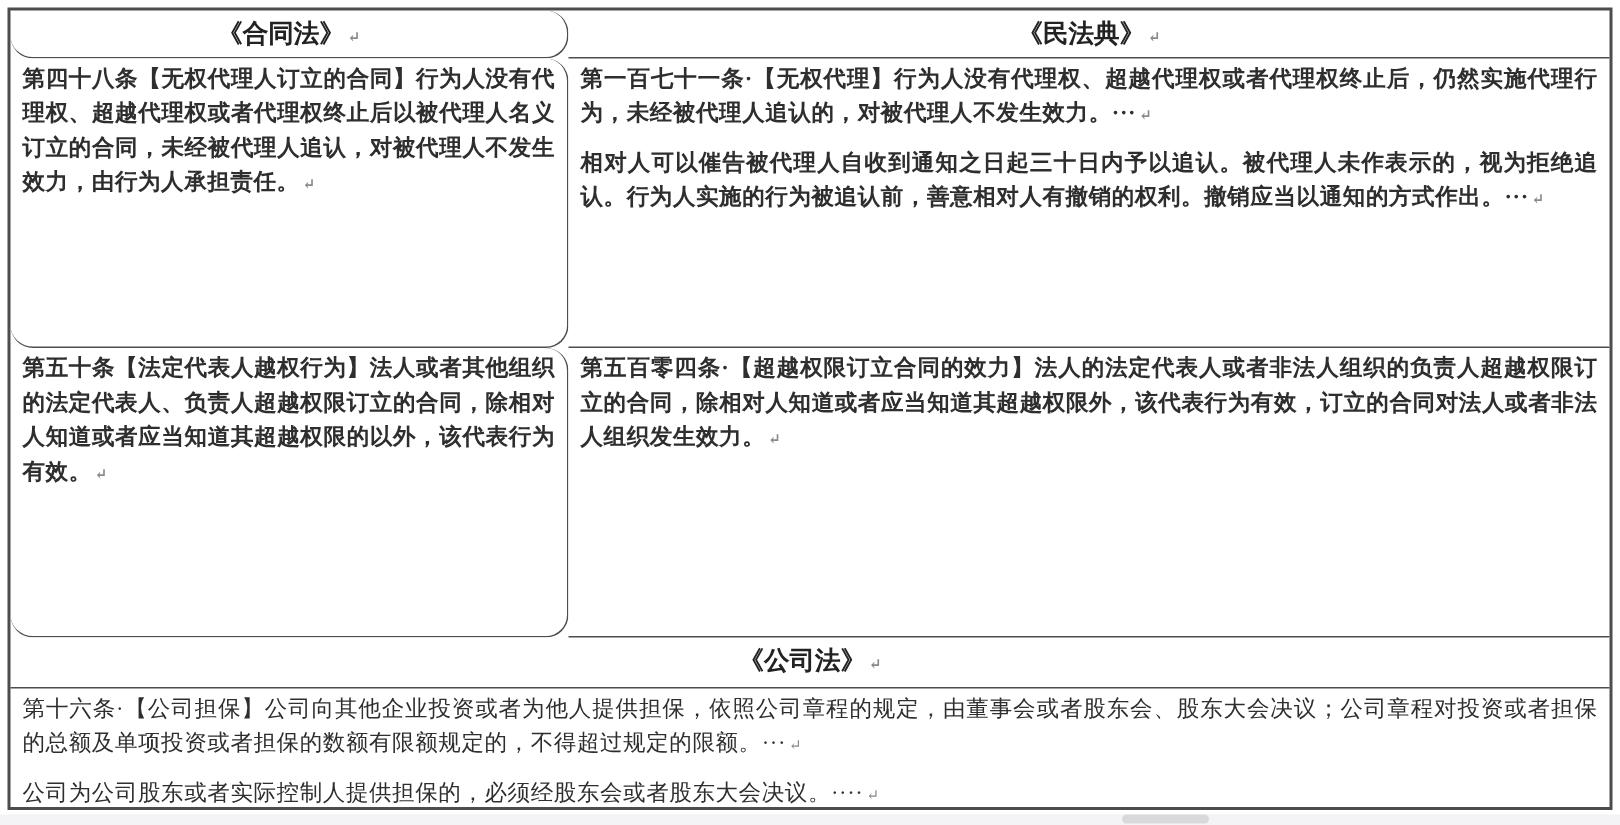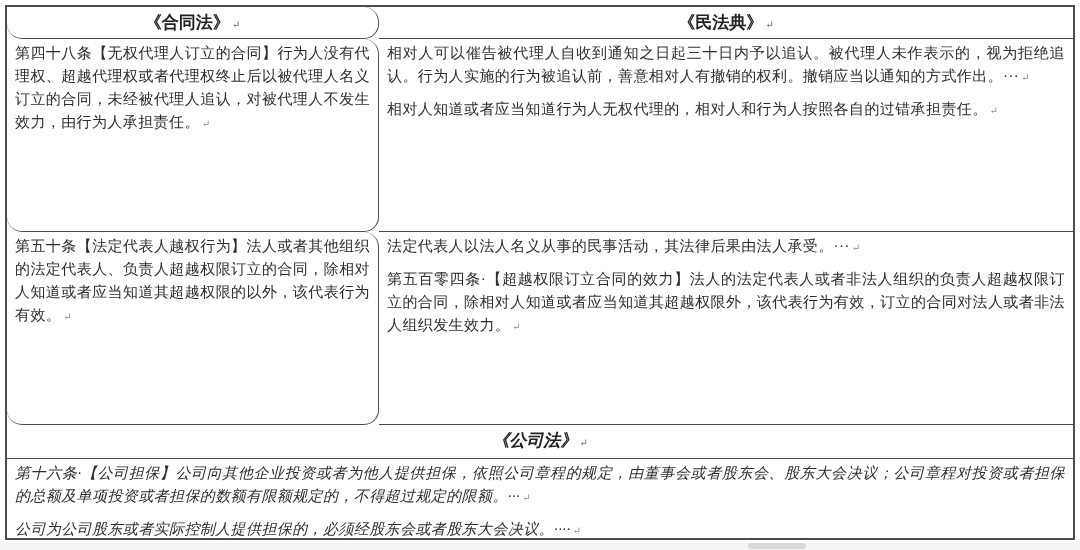--- a/index.html
+++ b/index.html
@@ -30,22 +30,22 @@
     grid-template-rows: 32px 193px 193px 34px 1fr;
     background: #ffffff;
   }
   .cell {
     box-sizing: border-box;
     padding: 3px 8px 2px 8px;
     overflow: hidden;
     color: #2e2e2e;
   }
   .b-right  { border-right: 1px solid #4d4d4d; border-radius: 15px; }
-  .b-bottom { border-bottom: 1px solid #4d4d4d; }
-  .span2 { grid-column: 1 / 3; font-style: italic; }
+  .b-bottom { border-bottom: 1px solid #4d4d4d; font-weight: bold; }
+  .span2 { grid-column: 1 / 3; }
   .hcell {
     text-align: center;
     font-weight: bold;
     font-size: 17px;
     line-height: 28px;
     color: #222222;
     padding-top: 2px;
   }
   .para {
     margin: 0 0 9px 0;
@@ -91,29 +91,28 @@
       <span class="has-mark">《合同法》<span class="pmark">↵</span></span>
     </div>
     <div class="cell hcell b-bottom">
       <span class="has-mark">《民法典》<span class="pmark">↵</span></span>
     </div>
 
     <div class="cell b-right b-bottom">
       <p class="para has-mark">第四十八条【无权代理人订立的合同】行为人没有代理权、超越代理权或者代理权终止后以被代理人名义订立的合同，未经被代理人追认，对被代理人不发生效力，由行为人承担责任。<span class="pmark">↵</span></p>
     </div>
     <div class="cell b-bottom">
+      <p class="para has-mark">第一百七十一条·【无权代理】行为人没有代理权、超越代理权或者代理权终止后，仍然实施代理行为，未经被代理人追认的，对被代理人不发生效力。···<span class="pmark">↵</span></p>
       <p class="para has-mark">相对人可以催告被代理人自收到通知之日起三十日内予以追认。被代理人未作表示的，视为拒绝追认。行为人实施的行为被追认前，善意相对人有撤销的权利。撤销应当以通知的方式作出。···<span class="pmark">↵</span></p>
-      <p class="para has-mark">相对人知道或者应当知道行为人无权代理的，相对人和行为人按照各自的过错承担责任。<span class="pmark">↵</span></p>
     </div>
 
     <div class="cell b-right b-bottom">
       <p class="para has-mark">第五十条【法定代表人越权行为】法人或者其他组织的法定代表人、负责人超越权限订立的合同，除相对人知道或者应当知道其超越权限的以外，该代表行为有效。<span class="pmark">↵</span></p>
     </div>
     <div class="cell b-bottom">
-      <p class="para has-mark">法定代表人以法人名义从事的民事活动，其法律后果由法人承受。···<span class="pmark">↵</span></p>
       <p class="para has-mark">第五百零四条·【超越权限订立合同的效力】法人的法定代表人或者非法人组织的负责人超越权限订立的合同，除相对人知道或者应当知道其超越权限外，该代表行为有效，订立的合同对法人或者非法人组织发生效力。<span class="pmark">↵</span></p>
     </div>
 
     <div class="cell hcell span2 b-bottom">
       <span class="has-mark">《公司法》<span class="pmark">↵</span></span>
     </div>
 
     <div class="cell span2">
       <p class="para has-mark">第十六条·【公司担保】公司向其他企业投资或者为他人提供担保，依照公司章程的规定，由董事会或者股东会、股东大会决议；公司章程对投资或者担保的总额及单项投资或者担保的数额有限额规定的，不得超过规定的限额。···<span class="pmark">↵</span></p>
       <p class="para has-mark">公司为公司股东或者实际控制人提供担保的，必须经股东会或者股东大会决议。····<span class="pmark">↵</span></p>

